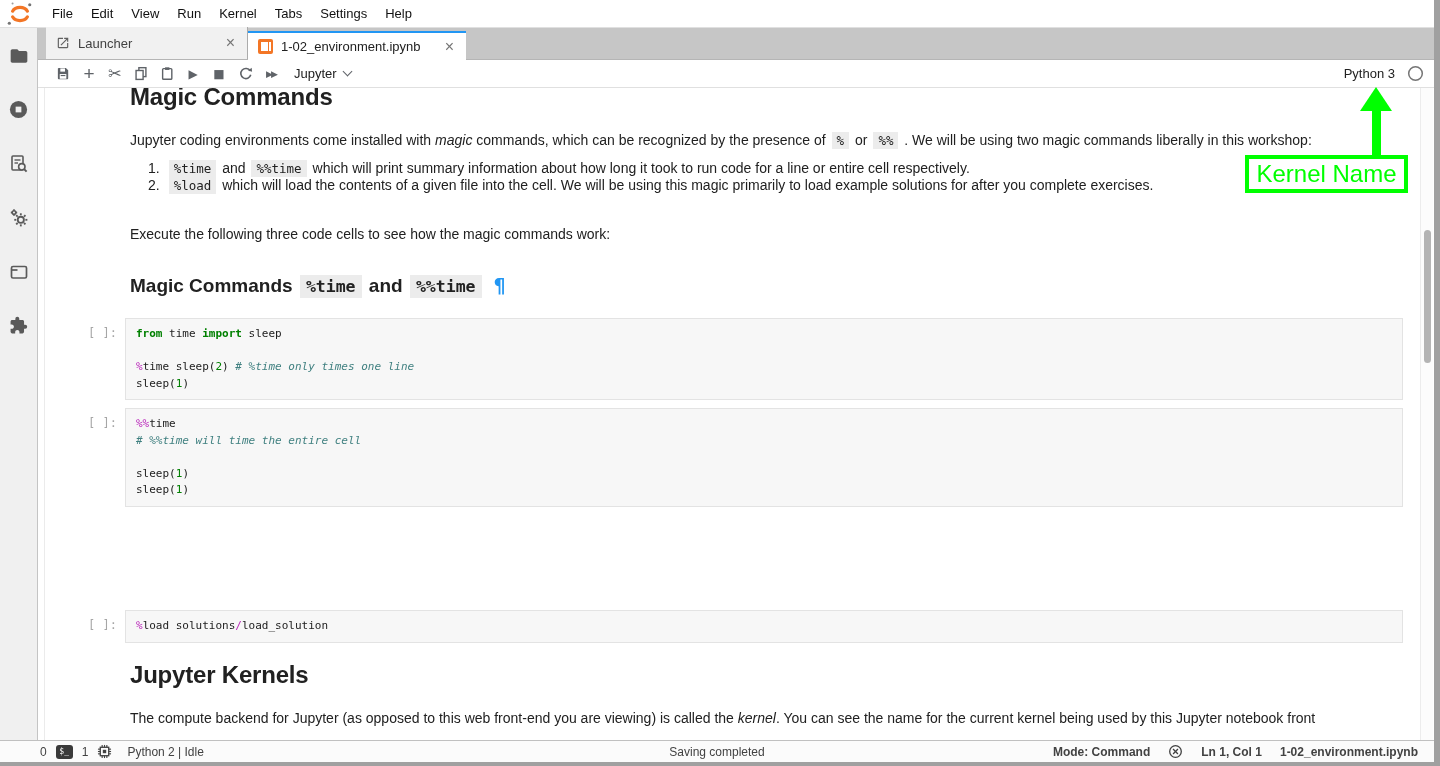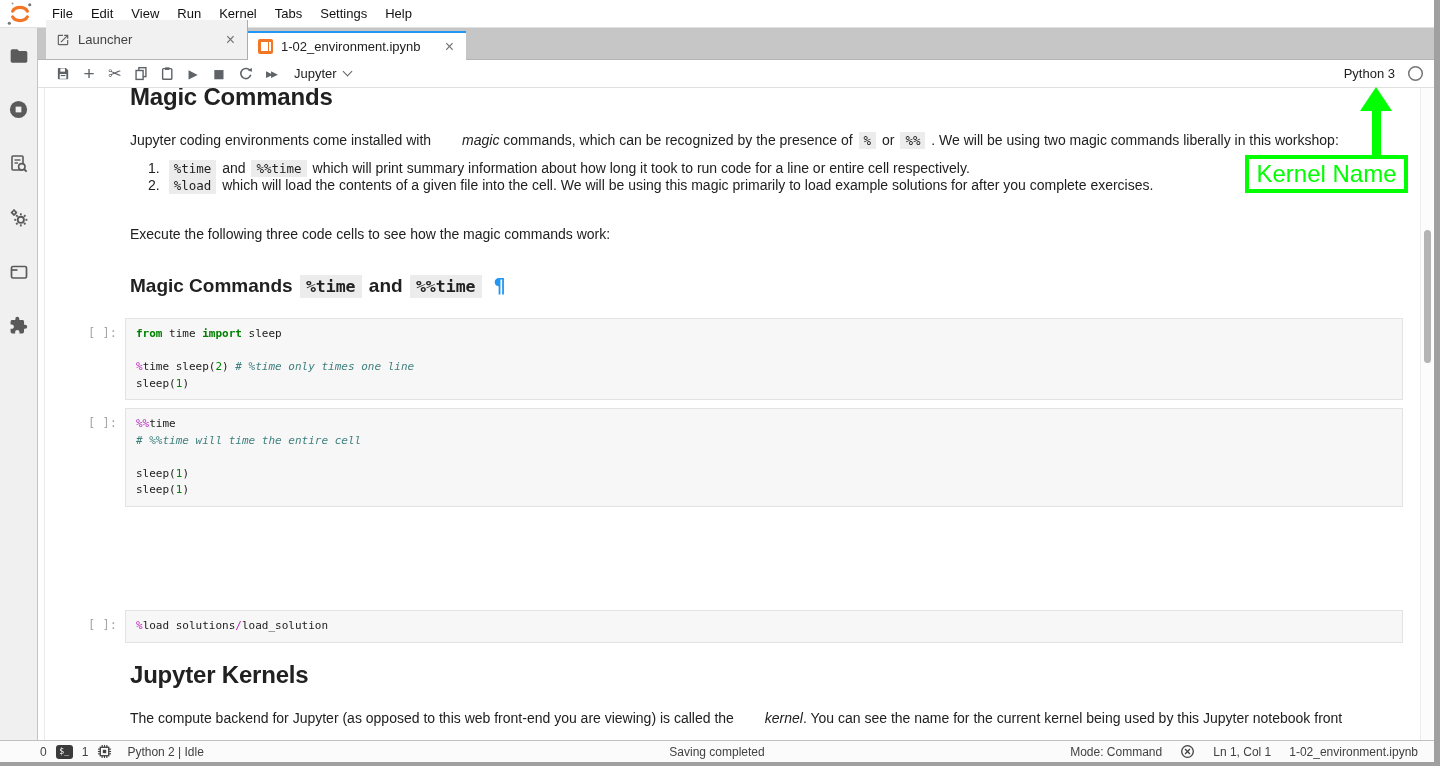--- a/index.html
+++ b/index.html
@@ -15,21 +15,21 @@
 
   
   .sidebar { position:absolute; left:0; top:28px; width:38px; height:712px; background:#f0f0f0;
              border-right:1px solid #c4c4c4; display:flex; flex-direction:column; align-items:center;
              padding-top:17px; gap:33px; }
   .side-icon { width:21px; height:21px; display:flex; align-items:center; justify-content:center; }
 
   
   .tabstrip { position:absolute; left:38px; top:28px; width:1396px; height:32px; background:#c6c6c6;
               border-bottom:1px solid #b5b5b5; display:flex; align-items:flex-end; }
-  .tab { height:39px; display:flex; align-items:center; padding:0 10px; font-size:13px; }
+  .tab { height:32px; display:flex; align-items:center; padding:0 10px; font-size:13px; }
   .tab-launcher { margin-left:8px; width:202px; background:#f1f1f1; color:#424242;
                   border-right:1px solid #ababab; }
   .tab-active { width:218px; background:#ffffff; border-top:2px solid #2196f3; color:#212121;
                 position:relative; z-index:2; height:29px; margin-bottom:-1px; }
   .tab-label { flex:1; margin-left:8px; white-space:nowrap; overflow:hidden; }
   .tab-close { color:#757575; font-size:16px; line-height:14px; padding:0 2px; }
   .nb-icon { width:15px; height:15px; background:#f37626; border-radius:2px; position:relative; flex:none; }
   .nb-icon::after { content:""; position:absolute; left:3px; top:3px; width:7px; height:9px; background:#fff; }
   .nb-icon::before { content:""; position:absolute; left:11px; top:3px; width:2px; height:9px; background:#fff; }
 
@@ -55,21 +55,21 @@
   .content { position:absolute; left:38px; top:88px; width:1396px; height:652px; background:#ffffff; overflow:hidden; }
   .nb-left-line { position:absolute; left:6px; top:0; bottom:0; width:1px; background:#ebebeb; }
 
   .md { position:absolute; left:92px; white-space:nowrap; font-size:14px; color:#212121; line-height:20px; }
   h2.md { font-size:24px; font-weight:700; line-height:30px; letter-spacing:-0.2px; }
   h3.md { font-size:19px; font-weight:700; line-height:26px; }
 
   .code { font-family:"DejaVu Sans Mono", monospace; font-size:12.5px; background:#ececec;
           padding:1px 5px; margin:0 2px; color:#212121; }
   h3 .code { font-size:16.5px; padding:2px 6px; }
-  .i { font-style:italic;margin-left:27px; }
+  .i { font-style:italic; }
   .pilcrow { color:#2196f3; font-weight:600; font-size:19px; margin-left:10px; font-family:"DejaVu Sans", sans-serif; }
 
   ol.md-list { position:absolute; left:110px; top:72px; list-style:none; font-size:14px; color:#212121; }
   ol.md-list li { line-height:16px; white-space:nowrap; }
   .li-num { margin-right:7px; }
 
   
   .cell { position:absolute; left:50px; right:31px; display:flex; }
   .prompt { width:37px; font-family:"DejaVu Sans Mono", monospace; font-size:12px; color:#a6a6a6;
             padding-top:8px; flex:none; }
@@ -93,21 +93,21 @@
   .anno-stem { position:absolute; left:1372px; top:108px; width:9px; height:49px; background:#00ff00; z-index:50; }
   .anno-head { position:absolute; left:1360px; top:87px; width:0; height:0; z-index:50;
                border-left:16px solid transparent; border-right:16px solid transparent;
                border-bottom:24px solid #00ff00; }
 
   
   .statusbar { position:absolute; left:0; top:740px; width:1434px; height:22px; background:#fbfbfb;
                border-top:1px solid #c0c0c0; display:flex; align-items:center; font-size:12px; color:#424242; }
   .sb-left { display:flex; align-items:center; gap:9px; margin-left:40px; }
   .sb-center { position:absolute; left:0; right:0; text-align:center; }
-  .sb-right { margin-left:auto; display:flex; align-items:center; gap:18px; margin-right:16px; }
+  .sb-right { margin-left:auto; display:flex; align-items:center; gap:18px; margin-right:16px;font-weight:bold; }
   .term-ic { width:17px; height:14px; background:#3a3a3a; border-radius:3px; color:#fff;
              font-family:"DejaVu Sans Mono", monospace; font-size:8px; display:flex;
              align-items:center; justify-content:center; letter-spacing:0; }
 </style>
 </head>
 <body>
 
 <div class="menubar">
   <svg class="logo" viewBox="0 0 32 28">
     <path d="M8 11 C11 5.5, 21 5.5, 24 11" stroke="#f37626" stroke-width="3.4" fill="none" stroke-linecap="round"></path>

